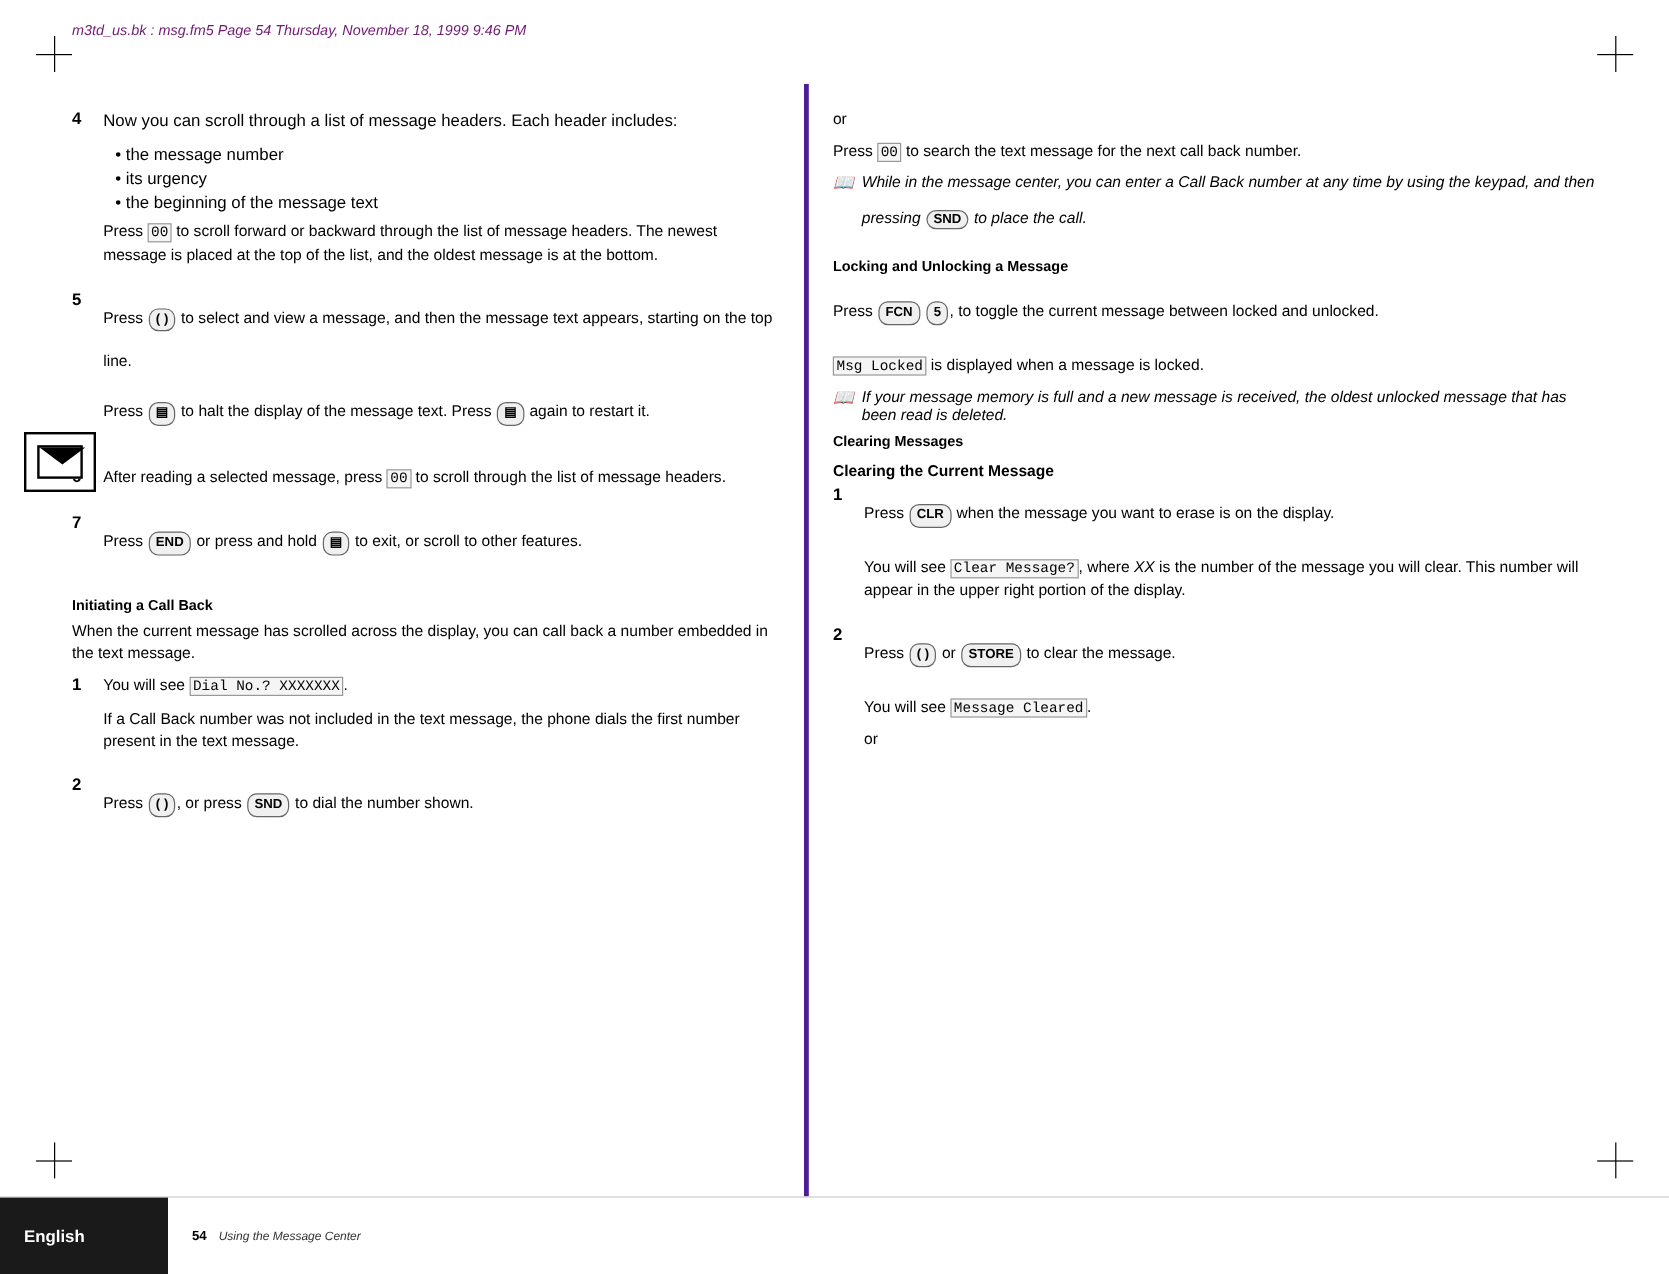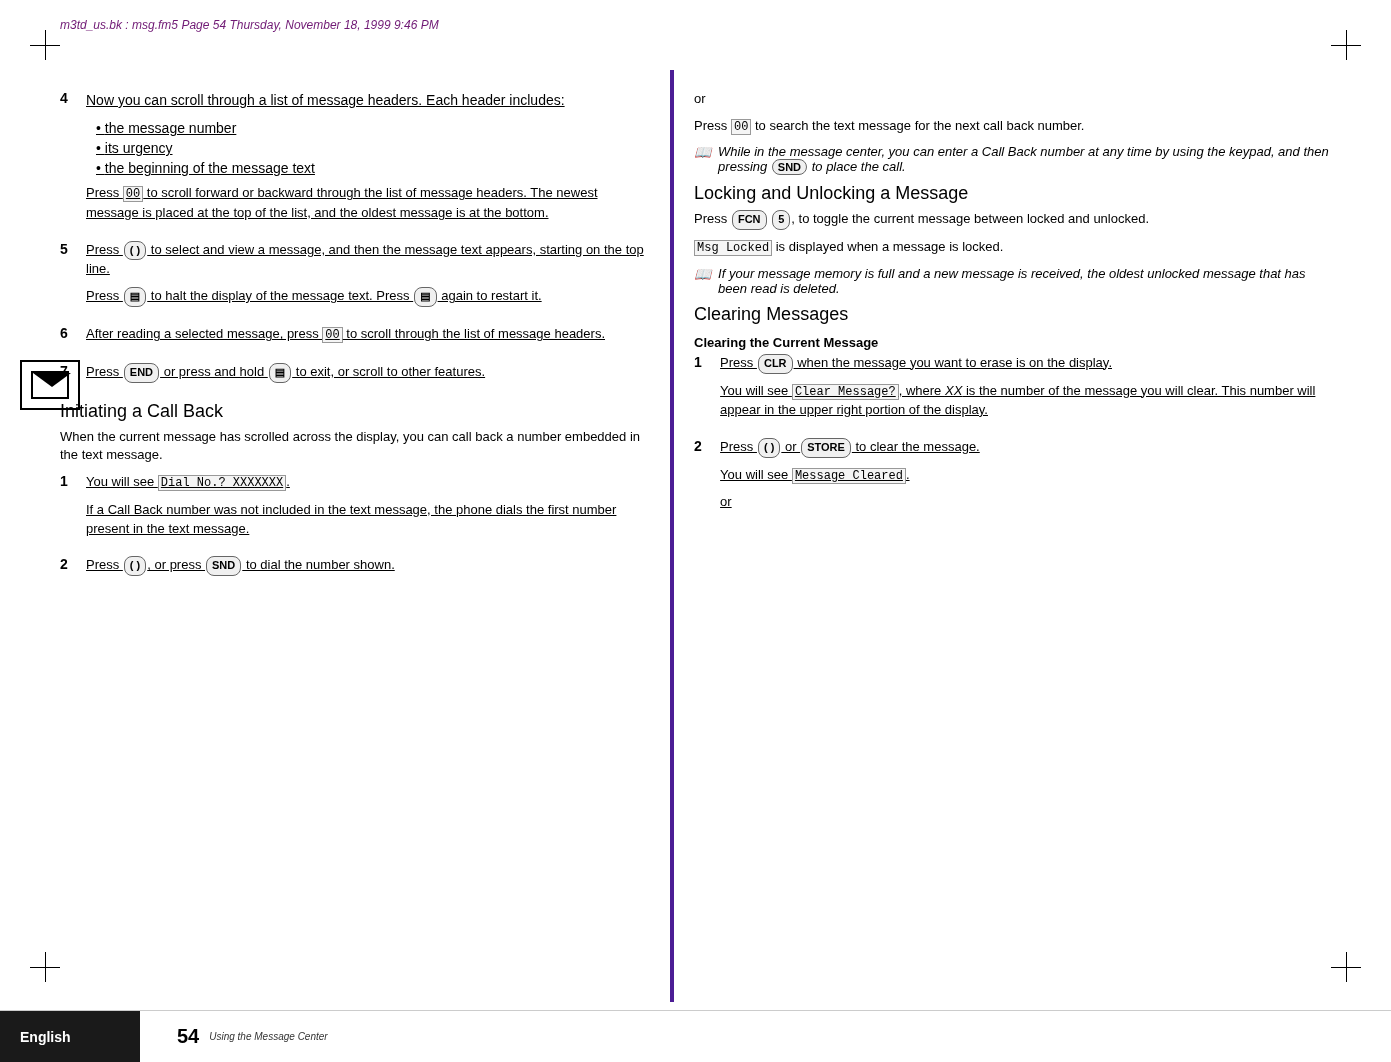--- a/index.html
+++ b/index.html
@@ -106,41 +106,40 @@
       display: flex;
       margin-bottom: 10px;
     }
     .num {
       font-weight: bold;
       min-width: 20px;
       margin-right: 6px;
     }
     .item-content {
       flex: 1;
-      text-decoration: underline;
     }
 
     
     .bullet-list {
       list-style: none;
       margin: 6px 0 6px 10px;
     }
     .bullet-list li {
       padding: 2px 0;
     }
     .bullet-list li::before {
       content: '•  ';
     }
 
     p { margin-bottom: 8px; line-height: 1.45; }
 
     
     .section-header {
-      font-weight: normal;
-      font-size: 18px;
+      font-weight: bold;
+      font-size: 12px;
       margin-bottom: 6px;
     }
     .sub-section-header {
       font-weight: bold;
       font-size: 13px;
       margin-top: 10px;
       margin-bottom: 4px;
     }
 
     
@@ -155,21 +154,21 @@
 
     
     .key-btn {
       display: inline-block;
       border: 1px solid #666;
       border-radius: 8px;
       padding: 1px 5px;
       font-size: 11px;
       font-weight: bold;
       background: #f0f0f0;
-      margin: 0 1px;
+      margin: 16px 1px;
     }
 
     
     .note-block {
       display: flex;
       align-items: flex-start;
       margin: 8px 0;
       font-style: italic;
       font-size: 13px;
     }
@@ -178,41 +177,41 @@
       margin-right: 4px;
       font-size: 14px;
     }
 
     
     .footer-bar {
       position: absolute;
       bottom: 0;
       left: 0;
       right: 0;
-      height: 52px;
+      height: 65px;
       background: #fff;
       border-top: 1px solid #ccc;
       display: flex;
       align-items: center;
     }
     .footer-english {
       background: #1a1a1a;
       color: #fff;
       padding: 10px 20px;
       font-weight: bold;
       font-size: 14px;
       height: 100%;
       display: flex;
       align-items: center;
       min-width: 140px;
     }
     .footer-page-num {
       font-weight: bold;
-      font-size: 20px;
-      margin-left: 37px;
+      font-size: 11px;
+      margin-left: 20px;
       margin-right: 10px;
     }
     .footer-chapter {
       font-size: 10px;
       font-style: italic;
       color: #333;
     }
 
     
     .v-sep {

